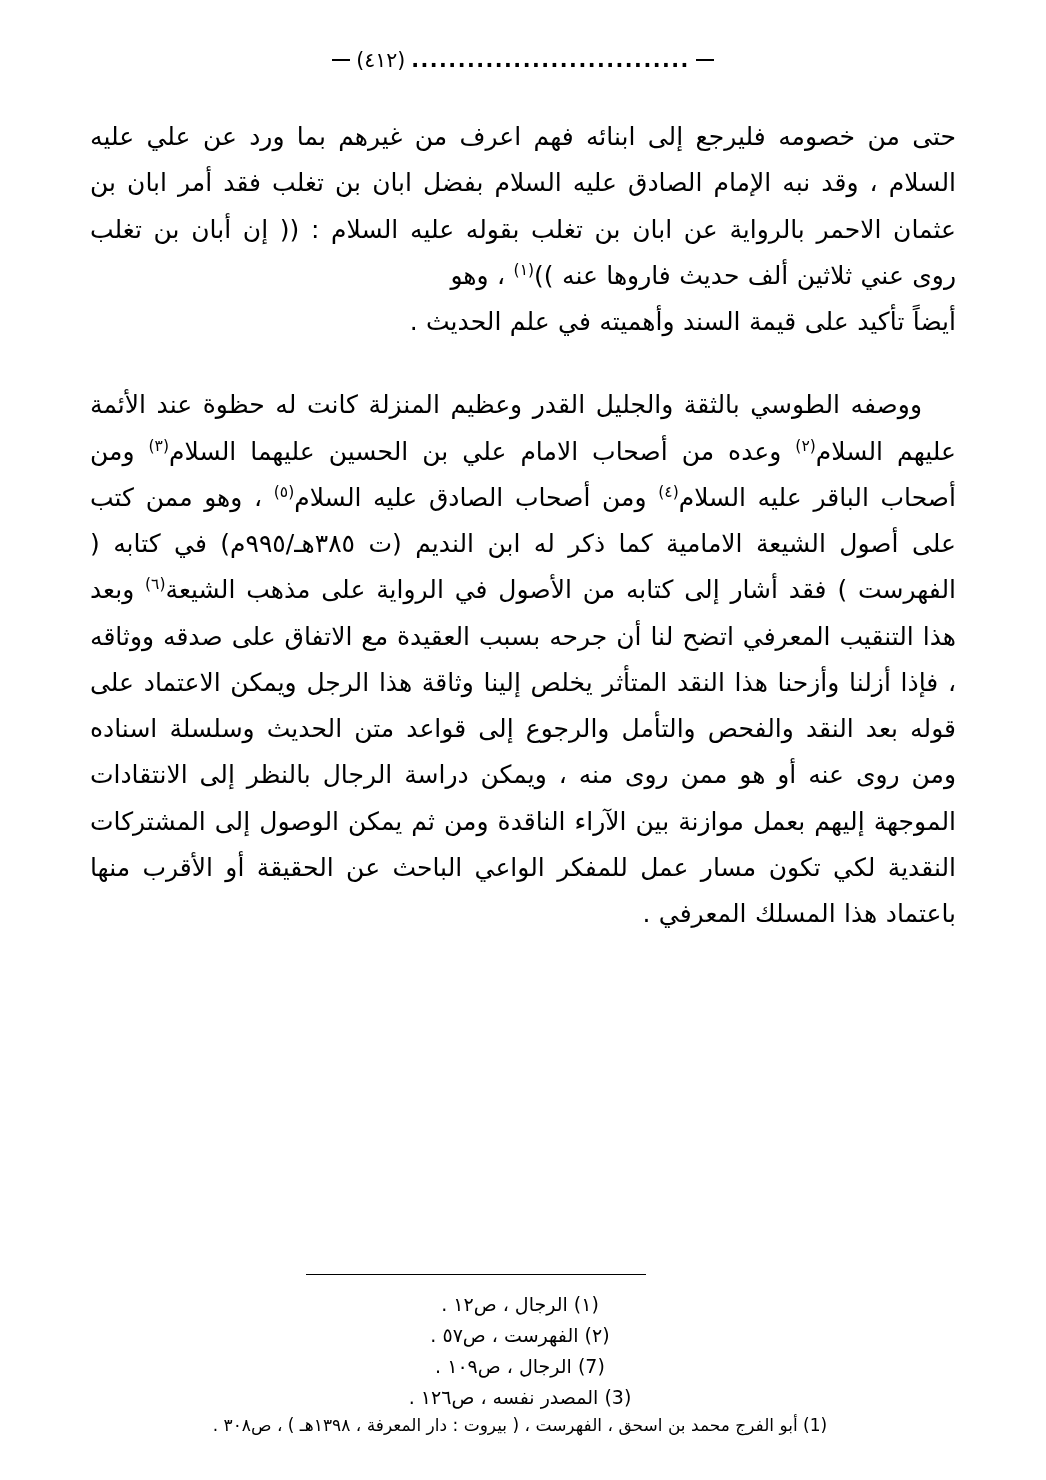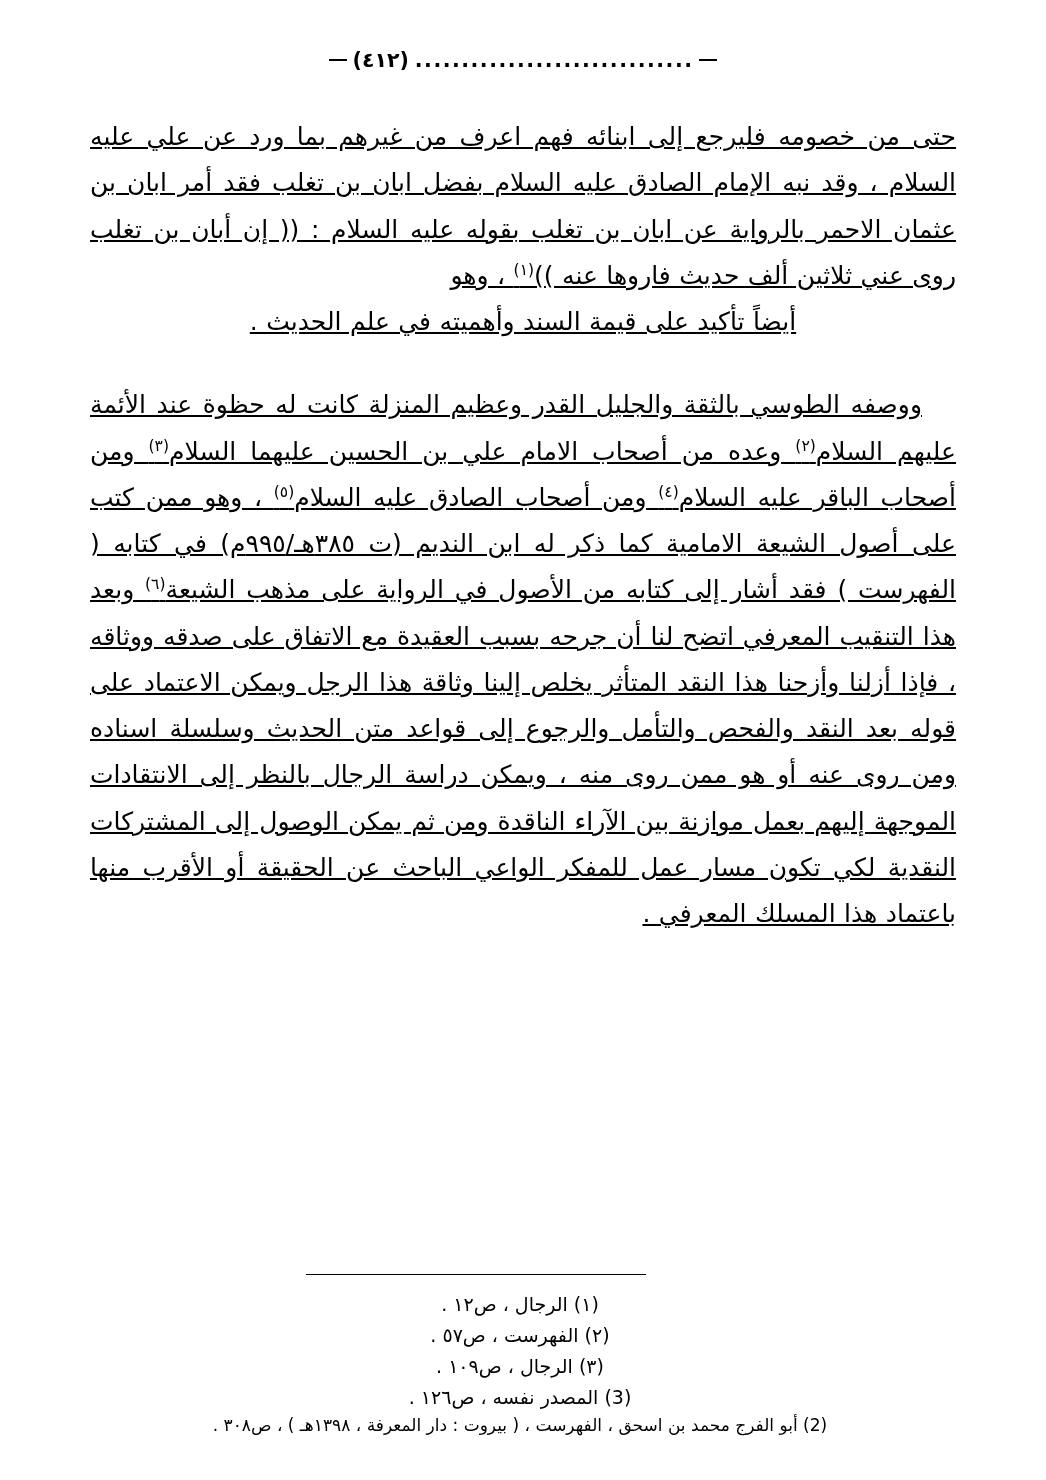--- a/index.html
+++ b/index.html
@@ -49,49 +49,47 @@
     font-size: 20.5px;
     font-weight: bold;
   }
   .header .dots {
     font-size: 20.5px;
     font-weight: bold;
     letter-spacing: 1.5px;
   }
   .header .pageno {
     font-size: 20.5px;
-    font-weight: bold;
+    font-weight: normal;
   }
 
   
   .body {
     margin-top: 42px;
     direction: rtl;
     text-align: justify;
     text-align-last: auto;
   }
   p.para {
     font-size: 25px;
     line-height: 1.85;
     margin: 0 0 0 0;
     text-align: justify;
     text-justify: inter-word;
     word-spacing: 0.5px;
-    text-decoration: underline;
   }
   p.para + p.para {
     margin-top: 37px;
   }
   .indent {
     display: inline-block;
     width: 34px;
   }
   .last-line-center {
     display: block;
-    text-align: center;
   }
   sup.fn {
     font-size: 0.62em;
     vertical-align: super;
     line-height: 0;
   }
 
   
   .footnotes {
     position: absolute;
@@ -139,18 +137,18 @@
     <p class="para">
       <span class="indent"></span><span>ووصفه الطوسي بالثقة والجليل القدر وعظيم المنزلة كانت له حظوة عند الأئمة عليهم السلام</span><sup class="fn">(٢)</sup><span> وعده من أصحاب الامام علي بن الحسين عليهما السلام</span><sup class="fn">(٣)</sup><span> ومن أصحاب الباقر عليه السلام</span><sup class="fn">(٤)</sup><span> ومن أصحاب الصادق عليه السلام</span><sup class="fn">(٥)</sup><span> ، وهو ممن كتب على أصول الشيعة الامامية كما ذكر له ابن النديم (ت ٣٨٥هـ/٩٩٥م) في كتابه ( الفهرست ) فقد أشار إلى كتابه من الأصول في الرواية على مذهب الشيعة</span><sup class="fn">(٦)</sup><span> وبعد هذا التنقيب المعرفي اتضح لنا أن جرحه بسبب العقيدة مع الاتفاق على صدقه ووثاقه ، فإذا أزلنا وأزحنا هذا النقد المتأثر يخلص إلينا وثاقة هذا الرجل ويمكن الاعتماد على قوله بعد النقد والفحص والتأمل والرجوع إلى قواعد متن الحديث وسلسلة اسناده ومن روى عنه أو هو ممن روى منه ، ويمكن دراسة الرجال بالنظر إلى الانتقادات الموجهة إليهم بعمل موازنة بين الآراء الناقدة ومن ثم يمكن الوصول إلى المشتركات النقدية لكي تكون مسار عمل للمفكر الواعي الباحث عن الحقيقة أو الأقرب منها باعتماد هذا المسلك المعرفي .</span>
     </p>
 
   </div>
 
   <div class="footnotes">
     <div class="fn-rule"></div>
     <div class="fn-line">(١) الرجال ، ص١٢ .</div>
     <div class="fn-line">(٢) الفهرست ، ص٥٧ .</div>
-    <div class="fn-line">(٣) الرجال ، ص١٠٩ .</div>
+    <div class="fn-line">(7) الرجال ، ص١٠٩ .</div>
     <div class="fn-line">(3) المصدر نفسه ، ص١٢٦ .</div>
-    <div class="fn-line small">(2) أبو الفرج محمد بن اسحق ، الفهرست ، ( بيروت : دار المعرفة ، ١٣٩٨هـ ) ، ص٣٠٨ .</div>
+    <div class="fn-line small">(1) أبو الفرج محمد بن اسحق ، الفهرست ، ( بيروت : دار المعرفة ، ١٣٩٨هـ ) ، ص٣٠٨ .</div>
   </div>
 
 </div>
 
 </body></html>

